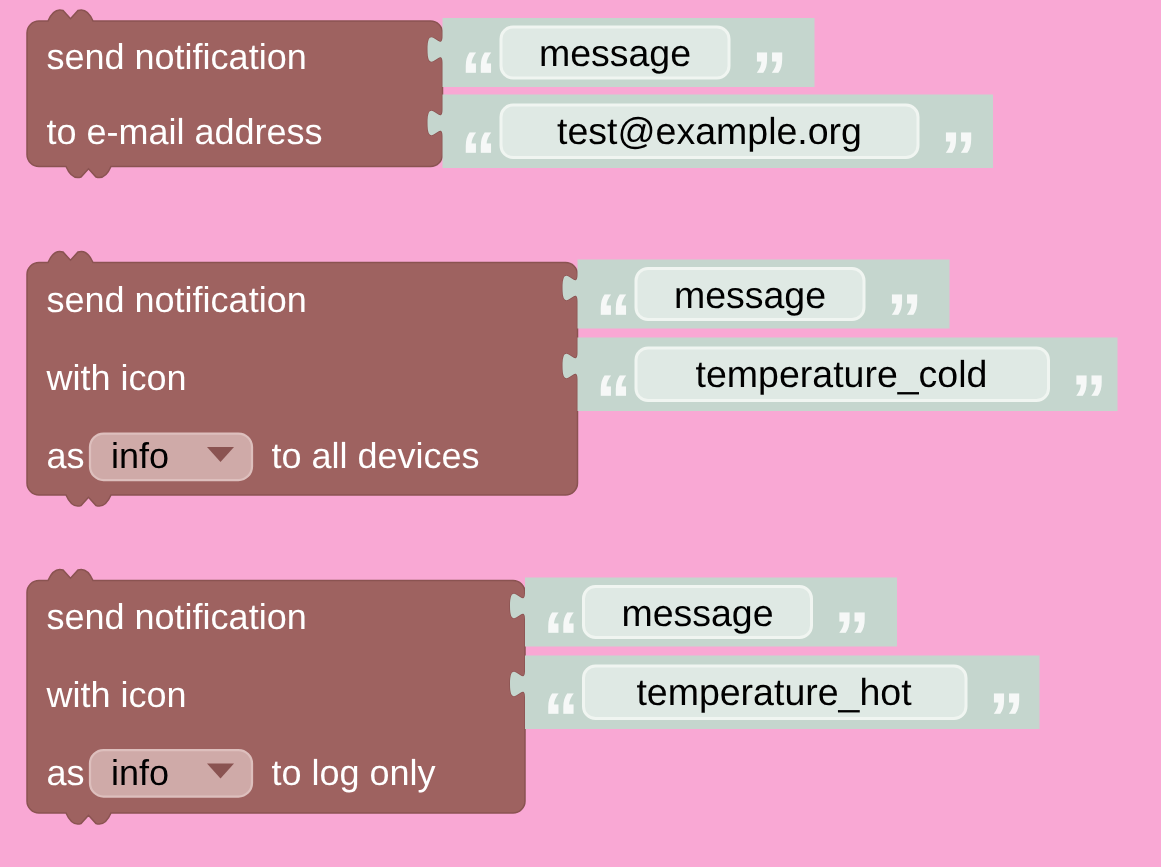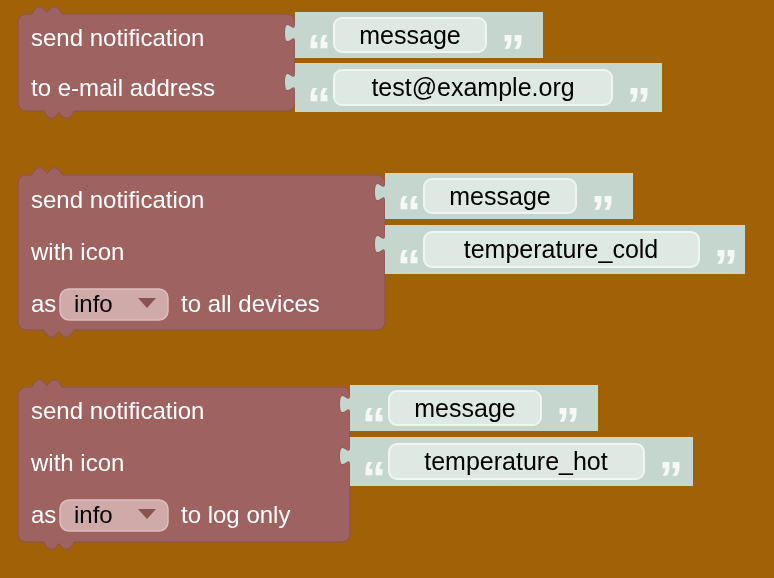--- a/index.html
+++ b/index.html
@@ -1,16 +1,16 @@
 <!DOCTYPE html>
 <html><head>
 <meta charset="utf-8">
 <style>
   html,body{margin:0;padding:0;background:#ffffff;}
-  .stage{position:relative;width:774px;height:578px;background:#a16207;overflow:hidden;}
+  .stage{position:relative;width:774px;height:578px;background:#f9a8d4;overflow:hidden;}
   svg text{font-family:"Liberation Sans","DejaVu Sans",sans-serif;}
   text.lbl{font-size:24px;}
   text.fld{font-size:25px;}
   text.quo{font-size:48px;font-weight:bold;opacity:0.85;}
   path.blk{stroke-width:1;}
   rect.fldbox{stroke-width:2;}
   rect.ddbox{stroke-width:1.5;}
 </style>
 </head>
 <body>

